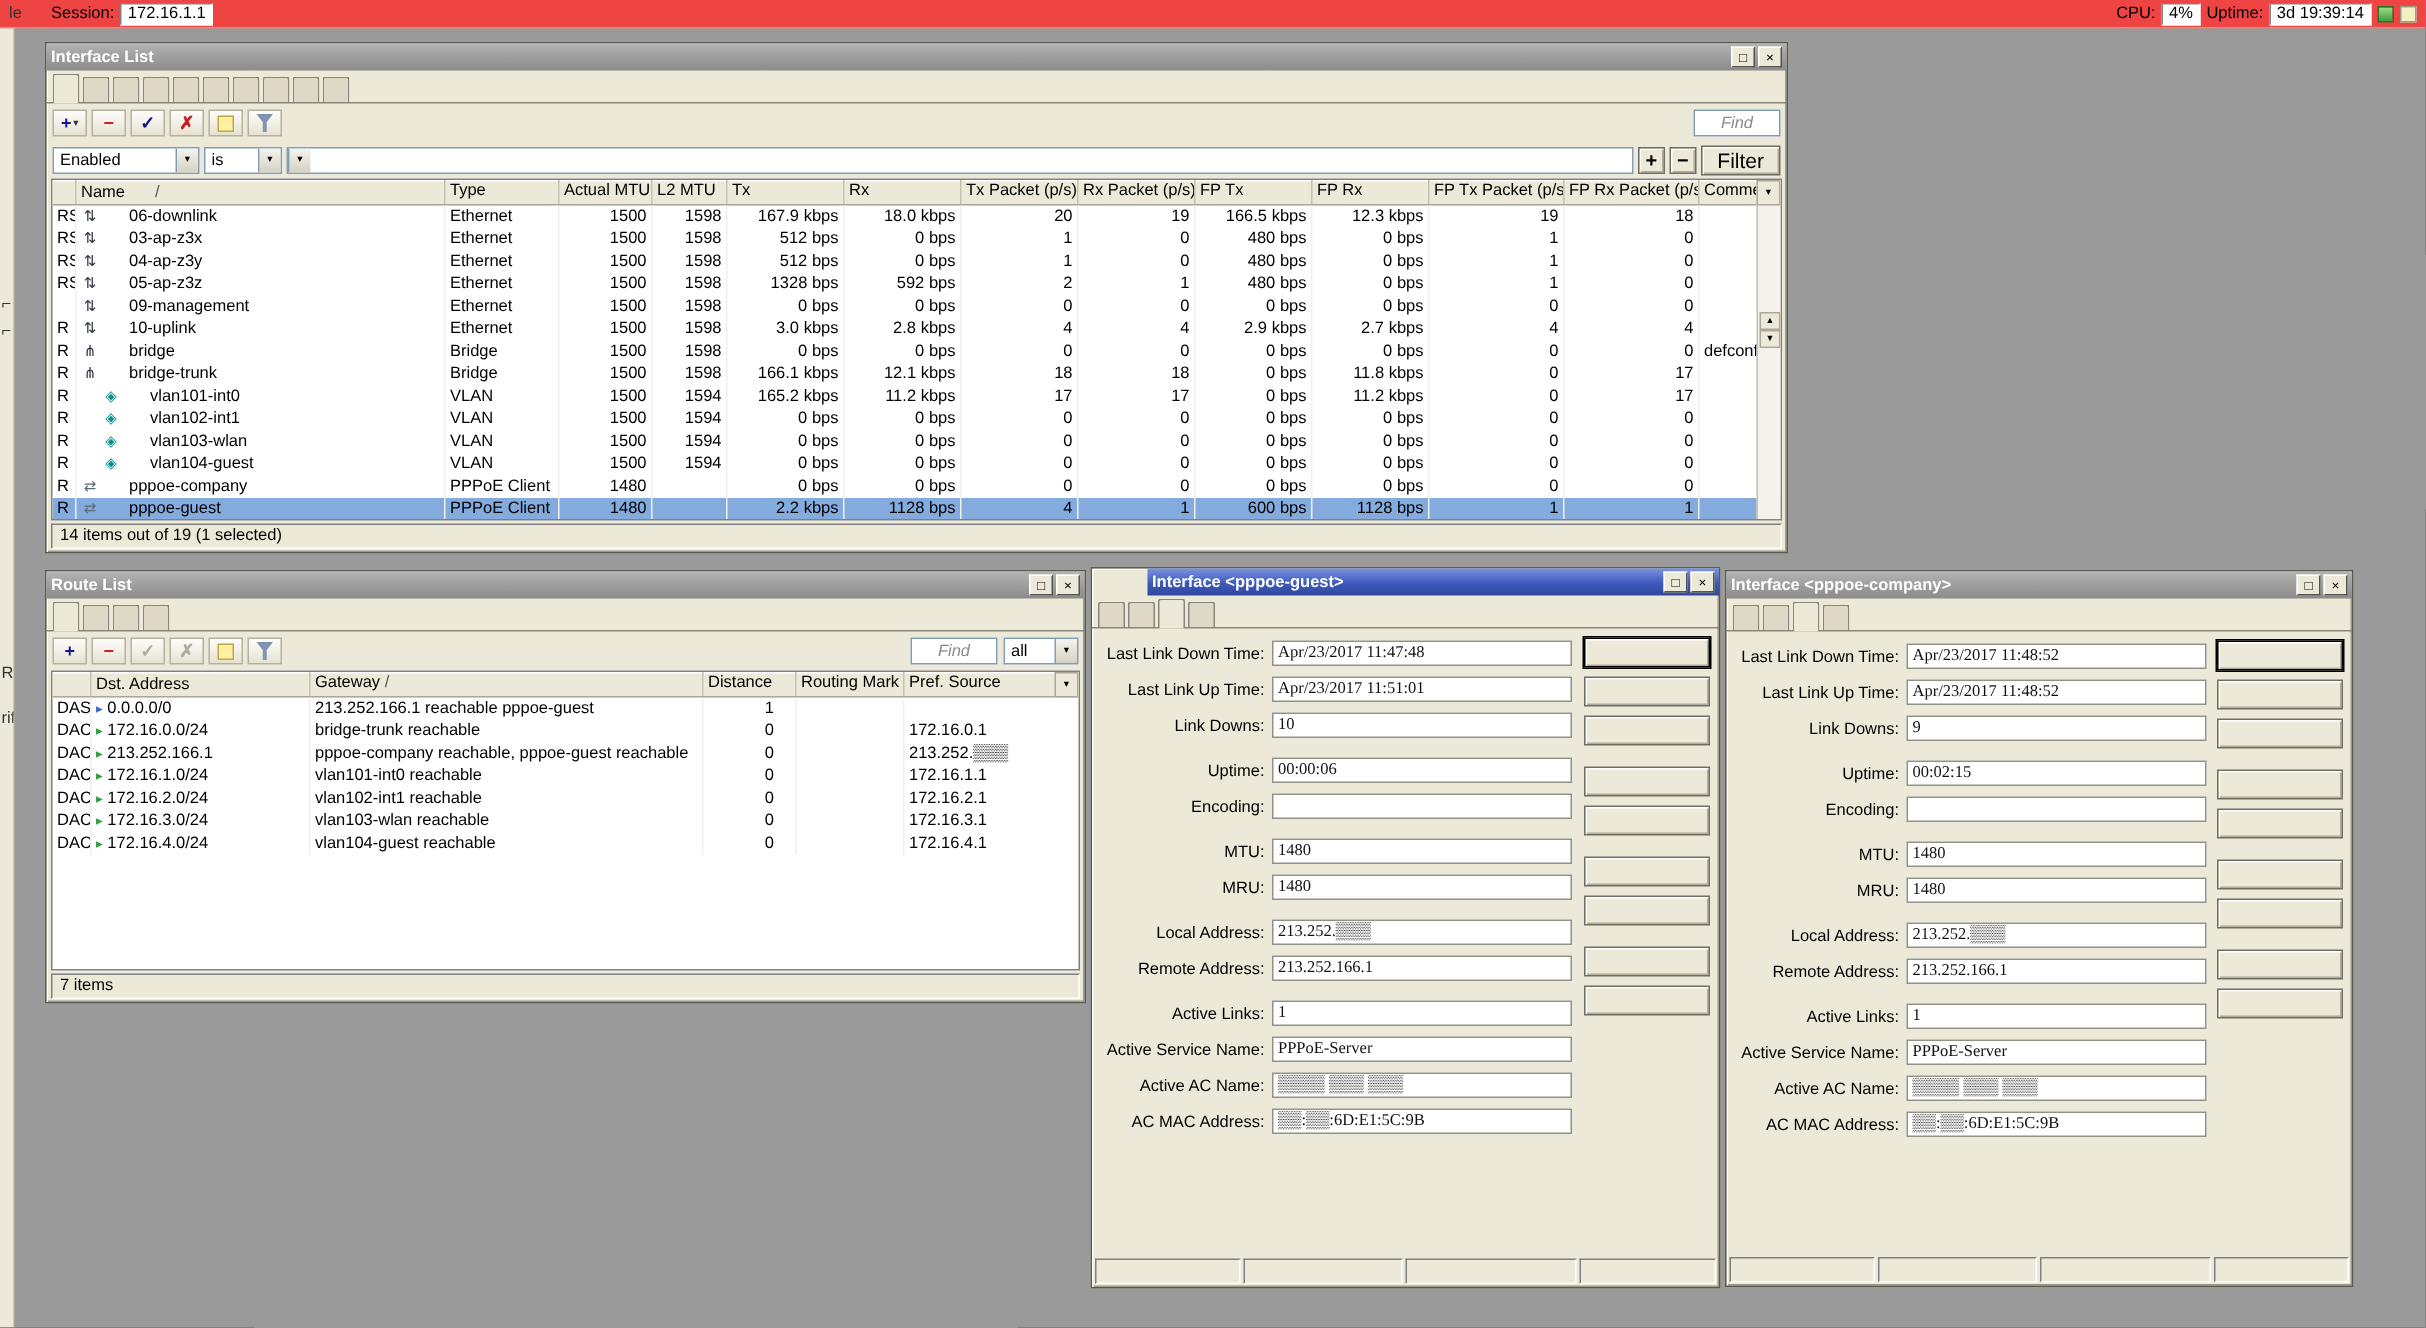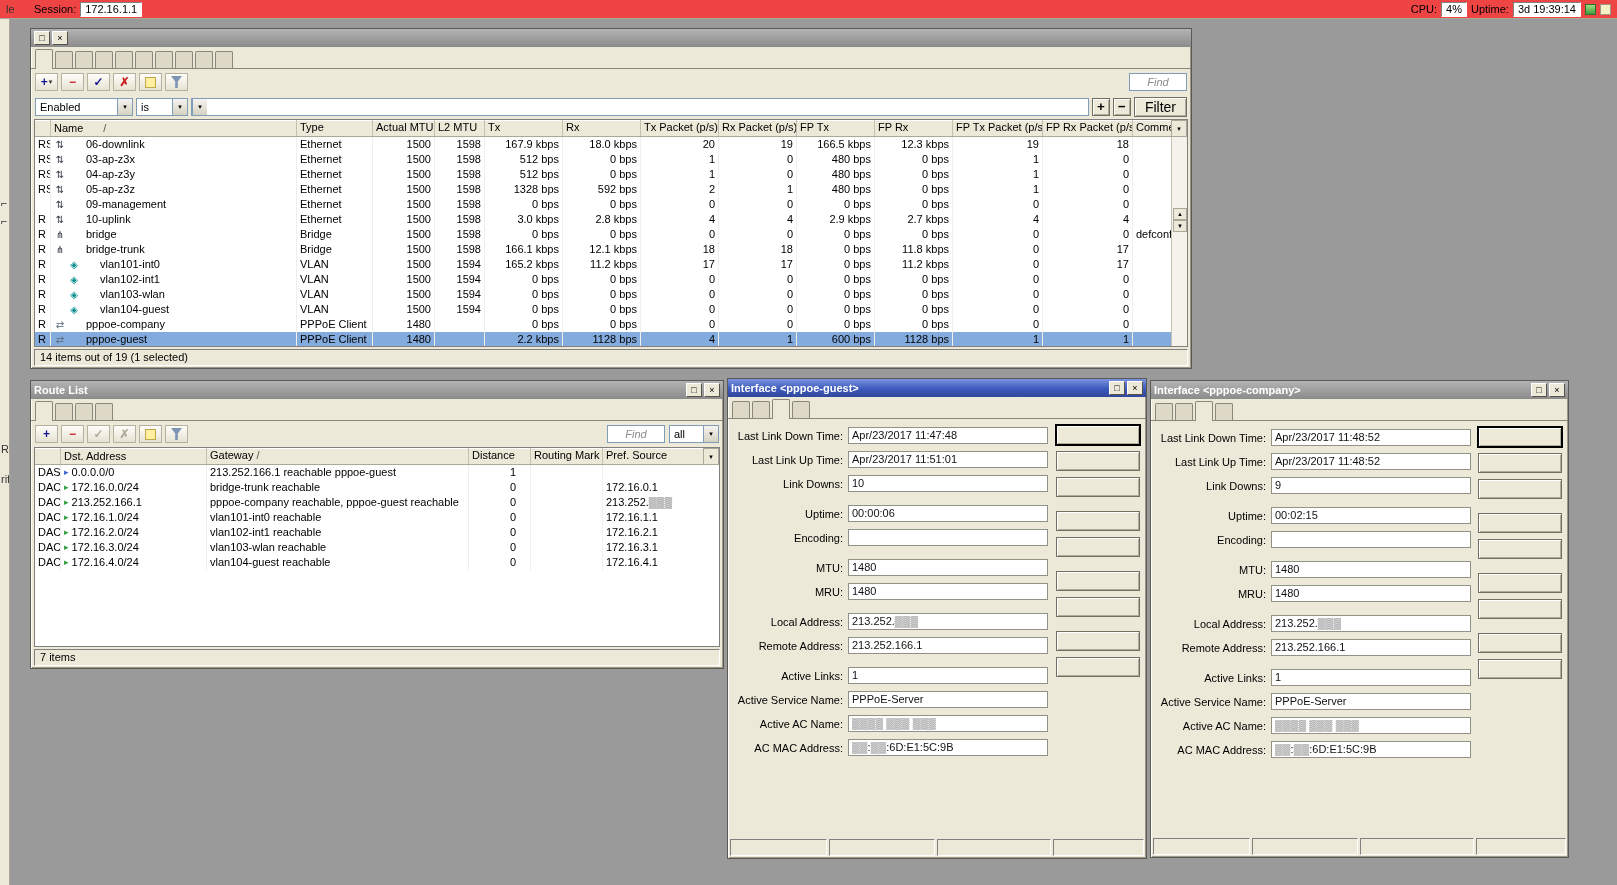--- a/index.html
+++ b/index.html
@@ -25,21 +25,21 @@
   .left-strip span { position:absolute; left:1px; color:#333; white-space:nowrap; }
   .lsf0 { top:178px; color:#55606e; } .lsf1 { top:196px; color:#55606e; }
   .lsf2 { top:424px; } .lsf3 { top:454px; }
 
   
   .window { position:absolute; background:#ece9d8; border:1px solid #5a5a52;
             box-shadow: inset 1px 1px 0 #fdfcf8, inset -1px -1px 0 #9d998a; }
   .titlebar { height:18px; display:flex; align-items:center; padding:1px 3px; color:#fff;
               font-weight:bold; overflow:hidden; }
   .titlebar.gray { background:linear-gradient(#b3b3b3,#8b8b8b); }
-  .titlebar.blue { background:linear-gradient(#7b94e0,#3c59bc 55%,#31479c); }
+  .titlebar.blue { background:linear-gradient(#7b94e0,#3c59bc 55%,#31479c);margin-left:37px; }
   .ttext { flex:1; white-space:nowrap; }
   .tbtns { display:flex; gap:2px; }
   .tbtn { width:16px; height:14px; background:#ece9d8; border:1px solid; border-color:#fff #55544c #55544c #fff;
           font-size:9px; line-height:11px; text-align:center; color:#000; padding:0; }
 
   
   .tabs { display:flex; align-items:flex-end; padding:3px 4px 0 4px; height:22px; border-bottom:1px solid #8a877a; }
   .tab { height:17px; line-height:16px; padding:0 8px; margin-right:2px; background:#ddd9c6;
          border:1px solid #8a877a; border-bottom:none; border-radius:2px 2px 0 0; white-space:nowrap; cursor:default; }
   .tab.active { background:#ece9d8; height:20px; line-height:19px; margin-bottom:-1px; }
@@ -111,21 +111,21 @@
   .win-routes { left:30px; top:380px; width:694px; height:289px; }
   .win-guest { left:727px; top:378px; width:420px; height:481px; z-index:3; }
   .win-company { left:1150px; top:380px; width:419px; height:478px; }
 
   
   .form { padding:8px 0 0 8px; }
   .frow { display:flex; align-items:center; height:17px; margin-bottom:7px; }
   .frow.gap { margin-top:13px; }
   .flabel { width:112px; text-align:right; padding-right:5px; white-space:nowrap; }
   .fvalue { width:200px; height:17px; background:#fff; border:1px solid #919187; padding:0 3px;
-            line-height:15px; overflow:hidden; white-space:nowrap; color:#111; }
+            line-height:15px; overflow:hidden; white-space:nowrap; color:#111;font-family:Liberation Serif, serif; }
   .btncol { position:absolute; top:46px; right:6px; width:84px; display:flex; flex-direction:column; gap:6px; }
   .btn { height:20px; background:#ece9d8; border:1px solid #716f64; font-family:inherit; font-size:11px;
          box-shadow: inset 1px 1px 0 #fff, inset -1px -1px 0 #b0ac9c; white-space:nowrap; }
   .btn.default { border:1px solid #000; box-shadow: inset 1px 1px 0 #fff, inset -1px -1px 0 #b0ac9c, 0 0 0 1px #000; }
   .btn.gap { margin-top:8px; }
   .dfooter { position:absolute; left:2px; right:2px; bottom:2px; height:17px; display:flex; gap:2px; }
   .fcell { border:1px solid; border-color:#808080 #fff #fff #808080; padding:1px 5px; white-space:nowrap; overflow:hidden; }
   .dfooter .fcell:nth-child(1){ width:97px; } .dfooter .fcell:nth-child(2){ width:106px; }
   .dfooter .fcell:nth-child(3){ width:114px; } .dfooter .fcell:nth-child(4){ flex:1; }
   .dim { color:#a6a298; }
@@ -151,20 +151,21 @@
 
   <div class="left-strip">
     <span class="lsf0">⌐</span>
     <span class="lsf1">⌐</span>
     <span class="lsf2">R</span>
     <span class="lsf3">rif</span>
   </div>
 
   <div class="window win-iface">
     <div class="titlebar gray">
+      <span class="ttext">Interface List</span>
       <span class="tbtns">
         <button class="tbtn">□</button>
         <button class="tbtn">×</button>
       </span>
     </div>
     <div class="tabs">
         <span class="tab active"></span>
         <span class="tab"></span>
         <span class="tab"></span>
         <span class="tab"></span>

